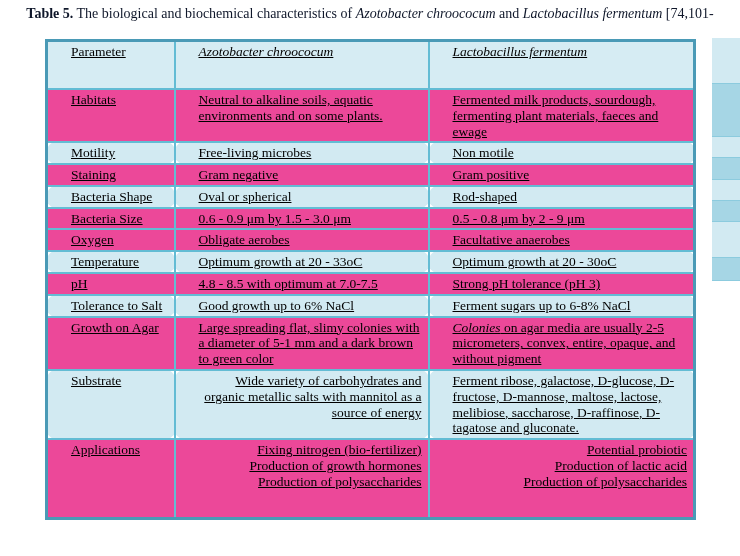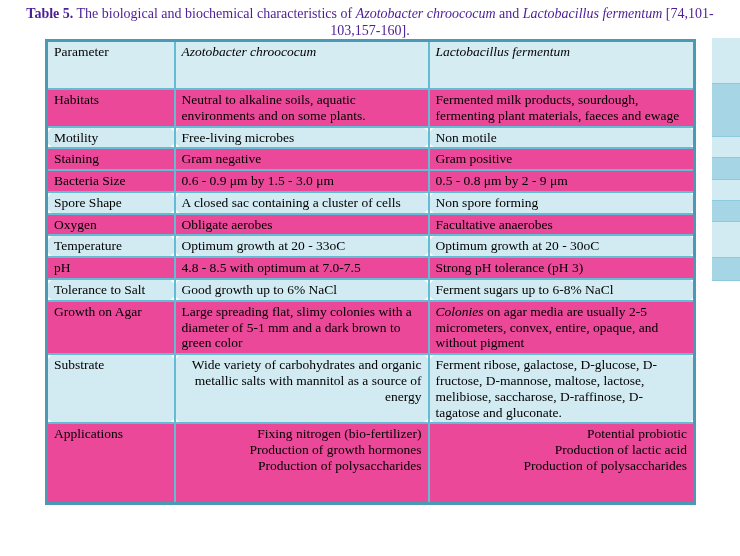--- a/index.html
+++ b/index.html
@@ -3,35 +3,36 @@
 <meta charset="utf-8">
 <style>
   html,body{margin:0;padding:0;}
   body{
     width:740px;height:556px;background:#ffffff;overflow:hidden;position:relative;
     font-family:"Liberation Serif","DejaVu Serif",serif;color:#000;
   }
   
   .caption{
     margin-top:6px;width:740px;text-align:center;
-    font-size:14px;line-height:1.18;color:#4c1d95;
+    font-size:14px;line-height:1.18;color:#0f172a;
   }
   .caption .bold{font-weight:bold;}
   .caption .italic{font-style:italic;}
   
   .tbl-wrap{position:absolute;left:45px;top:39px;}
   table.bio{
     border-collapse:collapse;table-layout:fixed;width:648px;
     font-size:13.5px;line-height:1.17;
   }
   table.bio td,table.bio th{
     border:2px solid #63bcd4;
-    padding:2px 6px 2px 6px;
+    padding:2px 6px 2px 23px;
     vertical-align:top;text-align:left;font-weight:normal;
     overflow:hidden;
+    text-decoration:underline;
   }
   table.bio{border:3px solid #4a9ab6;}
   col.c-param{width:128px;}
   col.c-azoto{width:254px;}
   col.c-lacto{width:266px;}
   thead th{
     height:42px;text-align:center;font-weight:bold;padding-top:6px;
     background:#d6ecf3;
   }
   thead th.species{font-style:italic;}
@@ -49,21 +50,20 @@
   .edge-strip .b-light{background:#d2eaf2;}
   .edge-strip .b-dark{background:#a6d6e5;}
 </style>
 </head>
 <body>
 
 <div class="caption">
   <div>
     <span class="bold">Table 5.</span><span> The biological and biochemical characteristics of </span><span class="italic">Azotobacter chroococum</span><span> and </span><span class="italic">Lactobacillus fermentum</span><span> [74,101-</span>
   </div>
-  <div>103,157-160].</div>
 </div>
 
 <div class="tbl-wrap">
   <table class="bio">
     <colgroup>
         <col class="c-param">
         <col class="c-azoto">
         <col class="c-lacto">
       </colgroup>
     <thead>
@@ -82,29 +82,29 @@
       <tr class="light">
         <td class="param">Motility</td>
         <td class="val">Free-living microbes</td>
         <td class="val">Non motile</td>
       </tr>
       <tr class="dark">
         <td class="param">Staining</td>
         <td class="val">Gram negative</td>
         <td class="val">Gram positive</td>
       </tr>
+      <tr class="light">
+        <td class="param">Bacteria Shape</td>
+        <td class="val">Oval or spherical</td>
+        <td class="val">Rod-shaped</td>
+      </tr>
       <tr class="dark">
         <td class="param">Bacteria Size</td>
         <td class="val">0.6 - 0.9 μm by 1.5 - 3.0 μm</td>
         <td class="val">0.5 - 0.8 μm by 2 - 9 μm</td>
-      </tr>
-      <tr class="light">
-        <td class="param">Spore Shape</td>
-        <td class="val">A closed sac containing a cluster of cells</td>
-        <td class="val">Non spore forming</td>
       </tr>
       <tr class="dark">
         <td class="param">Oxygen</td>
         <td class="val">Obligate aerobes</td>
         <td class="val">Facultative anaerobes</td>
       </tr>
       <tr class="light">
         <td class="param">Temperature</td>
         <td class="val">Optimum growth at 20 - 33oC</td>
         <td class="val">Optimum growth at 20 - 30oC</td>

